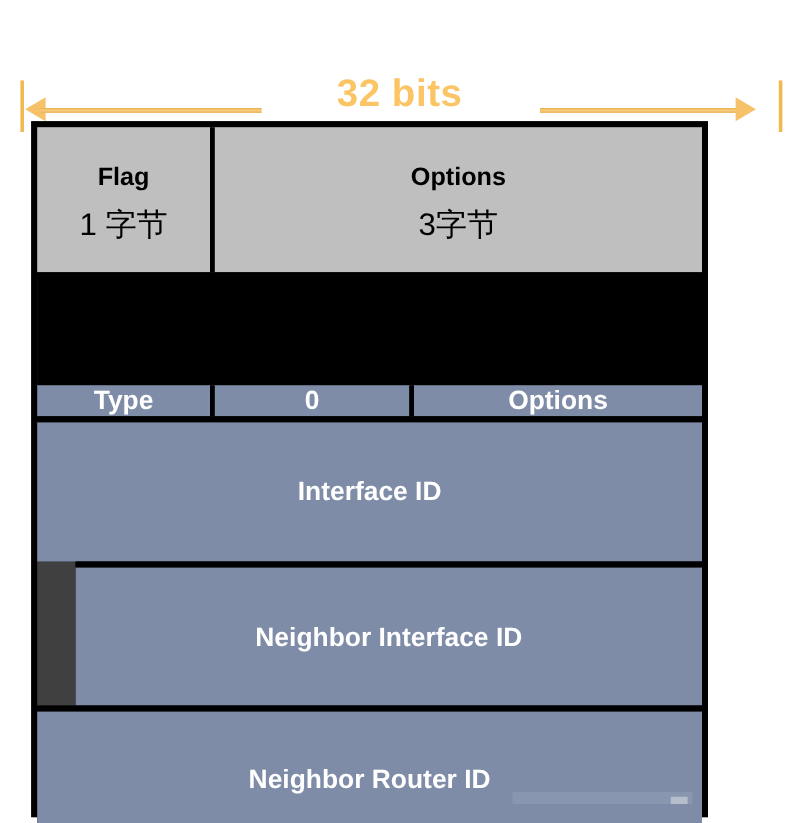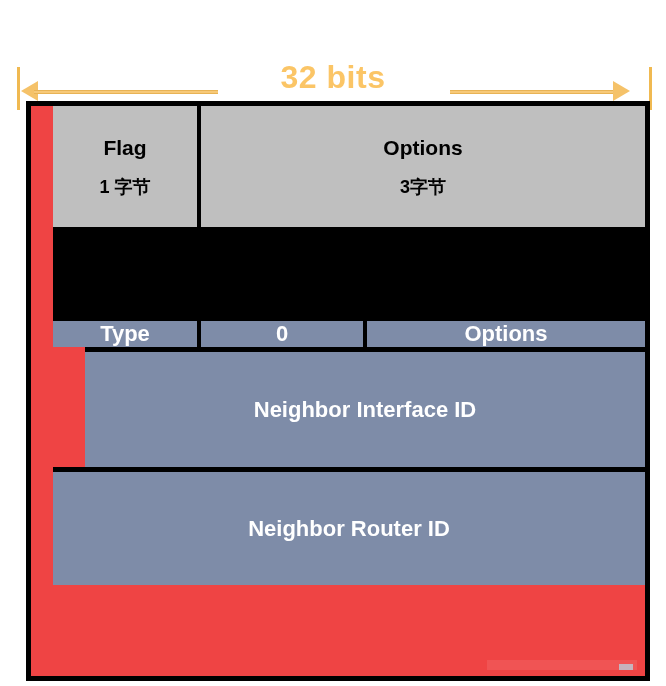--- a/index.html
+++ b/index.html
@@ -74,28 +74,27 @@
   #head-right {
     left: 613px;
     border-left: 17px solid #F5C269;
   }
 
   
   #packet-table {
     position: absolute;
     left: 26px;
     top: 101px;
-    width: 624px;
+    width: 564px;
     height: 580px;
     border: 5px solid #000000;
     box-sizing: border-box;
-    background: #ef4444;
+    background: #404040;
     display: flex;
     flex-direction: column;
-    padding-left: 22px;
   }
   .packet-row {
     display: flex;
     flex: 0 0 auto;
     background: #000000;
   }
   #row-0 { height: 121px; }
   #row-1 { height: 115px; border-top: 5px solid #000; align-items: flex-end; }
   #row-2 { height: 116px; border-top: 5px solid #000; }
   #row-3 { height: 115px; border-top: 5px solid #000; margin-left: 32px; }
@@ -114,22 +113,22 @@
   .cell.slate { background: #7E8CA8; color: #FFFFFF; }
 
   .cell + .cell { border-left: 4px solid #000000; }
 
   .cell-title {
     font-size: 21px;
     font-weight: bold;
     line-height: 26px;
   }
   .cell-sub {
-    font-size: 18px;
-    font-weight: bold;
+    font-size: 26px;
+    font-weight: normal;
     line-height: 24px;
     margin-top: 14px;
   }
   .cell.slate .cell-title { font-size: 22px; }
 
   .w-flag    { width: 144px; }
   .w-options { flex: 1 1 auto; }
   .w-type    { width: 144px; }
   .w-zero    { width: 166px; }
   .w-metric  { flex: 1 1 auto; }
@@ -188,20 +187,25 @@
       <div class="cell-title">Type</div>
     </div>
     <div class="cell slate w-zero">
       <div class="cell-title">0</div>
     </div>
     <div class="cell slate w-metric">
       <div class="cell-title">Options</div>
     </div>
   </div>
 
+  <div id="row-2" class="packet-row">
+    <div class="cell slate w-full">
+      <div class="cell-title">Interface ID</div>
+    </div>
+  </div>
 
   <div id="row-3" class="packet-row">
     <div class="cell slate w-full">
       <div class="cell-title">Neighbor Interface ID</div>
     </div>
   </div>
 
   <div id="row-4" class="packet-row">
     <div class="cell slate w-full">
       <div class="cell-title">Neighbor Router ID</div>

